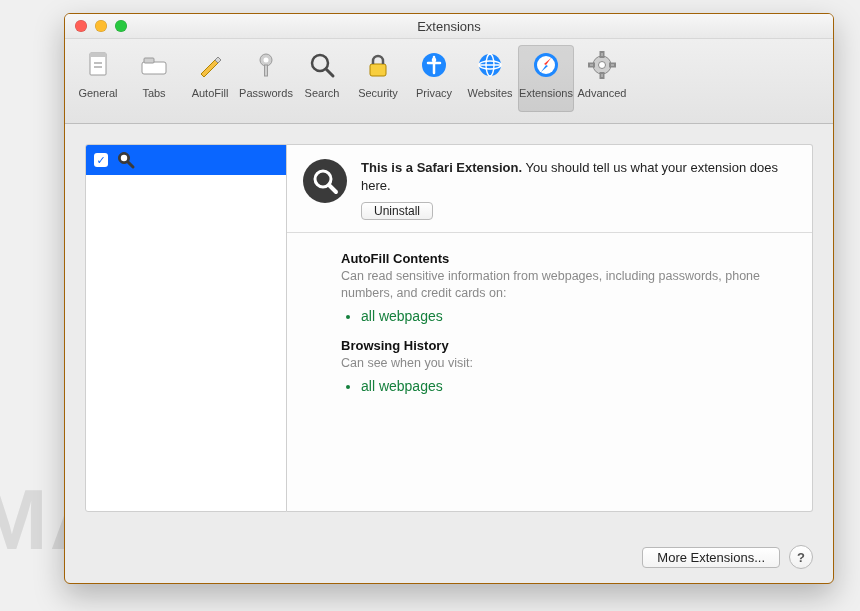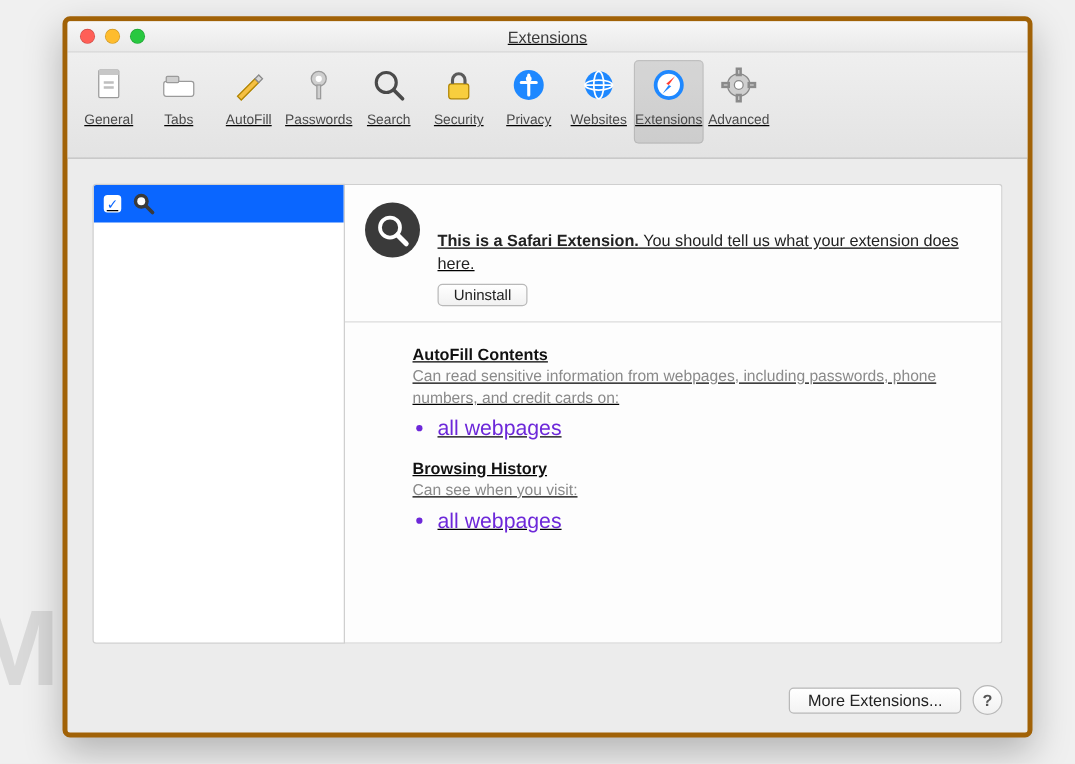--- a/index.html
+++ b/index.html
@@ -1,45 +1,45 @@
 <!DOCTYPE html>
 <html><head>
 <meta charset="utf-8">
 <style>
   html,body{margin:0;padding:0;background:#f0f0f0;font-family:-apple-system,"Helvetica Neue",Arial,sans-serif;}
   .stage{width:860px;height:611px;position:relative;overflow:hidden;}
-  .window{position:absolute;left:50px;top:13px;width:768px;height:569px;border:4px solid #a16207;border-radius:6px;background:#ececec;box-shadow:0 12px 30px rgba(0,0,0,.25);overflow:hidden;text-decoration:underline;}
+  .window{position:absolute;left:64px;top:13px;width:768px;height:569px;border:1px solid #a16207;border-radius:6px;background:#ececec;box-shadow:0 12px 30px rgba(0,0,0,.25);overflow:hidden;}
   
   .titlebar{height:24px;background:linear-gradient(#f7f7f7,#e9e9e9);border-bottom:1px solid #d7d7d7;display:flex;align-items:center;position:relative;}
   .traffic{position:absolute;left:10px;top:6px;display:flex;gap:8px;}
   .tl{width:12px;height:12px;border-radius:50%;box-shadow:inset 0 0 0 .5px rgba(0,0,0,.2);}
   .tl.red{background:#ff5f57;} .tl.yellow{background:#febc2e;} .tl.green{background:#28c840;}
   .titlebar .title{margin:0 auto;font-size:13px;color:#3b3b3b;}
   
   .toolbar{height:78px;background:linear-gradient(#efefef,#e3e3e3);border-bottom:1px solid #bdbdbd;display:flex;align-items:flex-start;padding:6px 5px 0 5px;}
   .toolbtn{width:56px;height:65px;display:flex;flex-direction:column;align-items:center;justify-content:flex-start;font-size:11px;color:#4a4a4a;border-radius:4px;padding-top:2px;cursor:default;}
   .toolbtn.selected{background:rgba(0,0,0,.10);box-shadow:inset 0 0 0 1px rgba(0,0,0,.10);}
   .toolbtn .icon{height:36px;display:flex;align-items:center;justify-content:center;}
   .toolbtn .lbl{margin-top:4px;}
   
   .body{display:flex;padding:20px 20px 0 20px;height:368px;}
   .sidebar{width:200px;border:1px solid #cfcfcf;border-radius:3px 0 0 3px;background:#fff;overflow:hidden;}
   .sbrow{height:30px;background:#0a66ff;display:flex;align-items:center;padding:0 8px;color:#fff;}
   .chk{width:14px;height:14px;border-radius:3px;background:#fff;display:flex;align-items:center;justify-content:center;color:#0a66ff;font-size:11px;margin-right:8px;}
   .detail{flex:1;border:1px solid #cfcfcf;border-left:0;border-radius:0 3px 3px 0;background:#fdfdfd;overflow:hidden;}
   .d-top{display:flex;padding:14px 16px 12px 16px;border-bottom:1px solid #dcdcdc;}
   .bigsearch{width:44px;height:44px;border-radius:50%;background:#3a3a3a;display:flex;align-items:center;justify-content:center;margin-right:14px;flex-shrink:0;}
-  .d-top .desc{font-size:13px;color:#222;line-height:1.35;margin-top:22px;}
+  .d-top .desc{font-size:13px;color:#222;line-height:1.35;}
   .d-top .desc .ttl{font-weight:600;}
   .macbtn{display:inline-block;margin-top:8px;font-size:12px;padding:1px 12px;border:1px solid #b9b9b9;border-radius:4px;background:linear-gradient(#ffffff,#f1f1f1);color:#222;}
   .perm{padding:18px 20px 10px 54px;font-size:13px;color:#212121;}
   .perm h4{margin:0 0 2px 0;font-size:13px;font-weight:700;color:#111;}
   .perm p{margin:0 0 6px 0;color:#8a8a8a;font-size:12.5px;line-height:1.35;}
   .perm ul{margin:0 0 14px 0;padding-left:20px;}
-  .perm li{font-size:17px;color:#6d28d9;margin-bottom:2px;}
+  .perm li{font-size:14px;color:#15803d;margin-bottom:2px;}
   
   .footer{position:absolute;left:20px;right:20px;bottom:14px;display:flex;justify-content:flex-end;align-items:center;gap:9px;}
   .morebtn{font-size:13px;padding:2px 14px;border:1px solid #b9b9b9;border-radius:4px;background:linear-gradient(#ffffff,#f3f3f3);color:#222;}
   .help{width:22px;height:22px;border:1px solid #b9b9b9;border-radius:50%;background:linear-gradient(#ffffff,#f1f1f1);display:flex;align-items:center;justify-content:center;font-size:13px;color:#555;font-weight:600;}
   
   .wm{position:absolute;left:-24px;bottom:42px;font-size:86px;font-weight:800;letter-spacing:2px;color:#d9d9d9;font-family:Arial,sans-serif;pointer-events:none;user-select:none;z-index:0;}
   .window{z-index:1;}
   
   svg{display:block;}
 </style>

